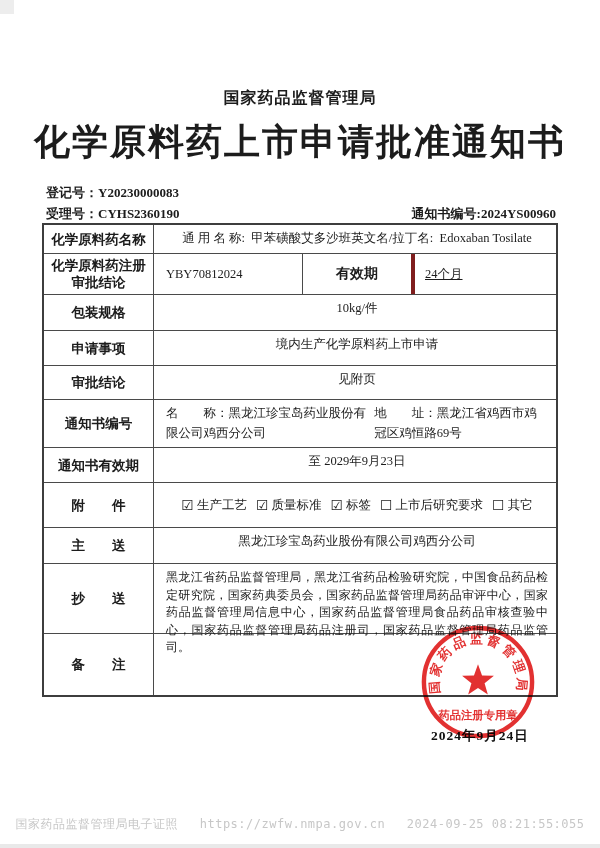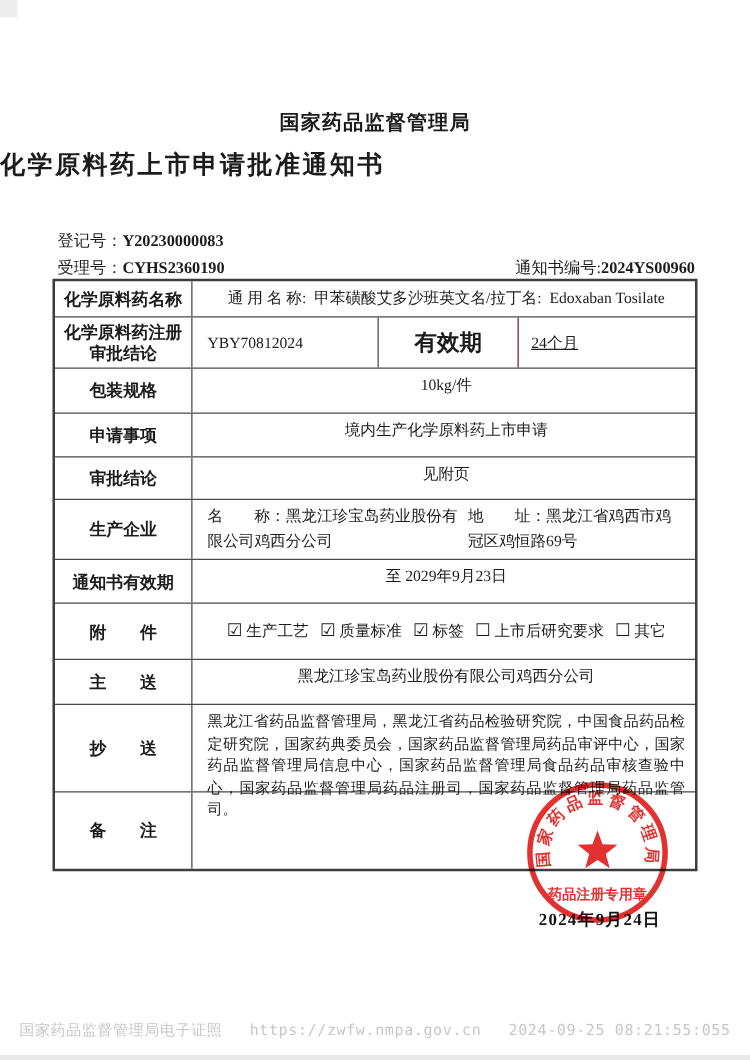--- a/index.html
+++ b/index.html
@@ -15,26 +15,27 @@
   .artifact-bottom { position:absolute; left:0; bottom:0; width:600px; height:4px; background:#e9e9e9; }
 
   .org-title {
     position:absolute; top:88px; left:0; right:0;
     text-align:center;
     font-family:"Liberation Sans", sans-serif;
     font-size:16px; font-weight:bold; letter-spacing:1px;
   }
   .doc-title {
     position:absolute; top:118px; left:0; right:0;
-    font-size:20px; font-weight:600; letter-spacing:2px;
+    text-align:center;
+    font-size:36px; font-weight:600; letter-spacing:2px;
   }
 
   .meta { position:absolute; left:46px; right:44px; top:182px; font-size:13px; }
   .meta-line { display:flex; justify-content:space-between; height:21px; line-height:21px; }
-  .meta-label { font-weight:normal; }
+  .meta-label { font-weight:bold; }
   .meta-value { font-weight:bold; font-family:"Liberation Serif", serif;margin-top:16px; }
   .meta-right { text-align:right; }
 
   .doc-table {
     position:absolute; left:42px; top:223px; width:516px; height:474px;
     border:2px solid #3d3d3d;
     display:flex; flex-direction:column;
     font-size:12.5px;
   }
   .trow { display:flex; border-bottom:1px solid #4a4a4a; }
@@ -44,23 +45,23 @@
     border-right:1px solid #4a4a4a;
     display:flex; flex-direction:column; justify-content:center; align-items:center;
     font-weight:bold; font-size:13.5px; text-align:center; line-height:17px;
     padding:2px;
   }
   .tcell {
     flex:1; display:flex; flex-direction:row; justify-content:center;
     padding:3px 8px 3px 12px; line-height:20px;
   }
   .tcell-mid {
-    flex:0 0 113px; border-left:1px solid #4a4a4a; border-right:1px solid #7f1d1d;
+    flex:0 0 113px; border-left:1px solid #4a4a4a; border-right:4px solid #7f1d1d;
     display:flex; align-items:center; justify-content:center;
-    font-weight:bold; font-size:18px;
+    font-weight:bold; font-size:14px;
   }
   .tcell-val2 { flex:0 0 141px; display:flex; align-items:center; padding-left:10px;text-decoration:underline; }
   .tcell-val1 { flex:1; display:flex; align-items:center; padding-left:12px; }
   .para {
     line-height:17.5px; font-size:12px; text-align:justify; padding-top:2px;
   }
   .cb-row { display:flex; align-items:center; gap:9px; flex-wrap:nowrap; }
   .cb { display:flex; align-items:center; gap:3px; white-space:nowrap; }
   .cb .box { font-family:"DejaVu Sans", sans-serif; font-size:14px; line-height:14px; }
 
@@ -135,21 +136,21 @@
     <div class="tlabel">申请事项</div>
     <div class="tcell">境内生产化学原料药上市申请</div>
   </div>
 
   <div class="trow" style="height:34px">
     <div class="tlabel">审批结论</div>
     <div class="tcell">见附页</div>
   </div>
 
   <div class="trow" style="height:48px">
-    <div class="tlabel">生产企业</div>
+    <div class="tlabel">通知书编号</div>
     <div class="tcell">
       <div><span>名　　称：</span><span>黑龙江珍宝岛药业股份有限公司鸡西分公司</span></div>
       <div><span>地　　址：</span><span>黑龙江省鸡西市鸡冠区鸡恒路69号</span></div>
     </div>
   </div>
 
   <div class="trow" style="height:35px">
     <div class="tlabel">通知书有效期</div>
     <div class="tcell">至 2029年9月23日</div>
   </div>

